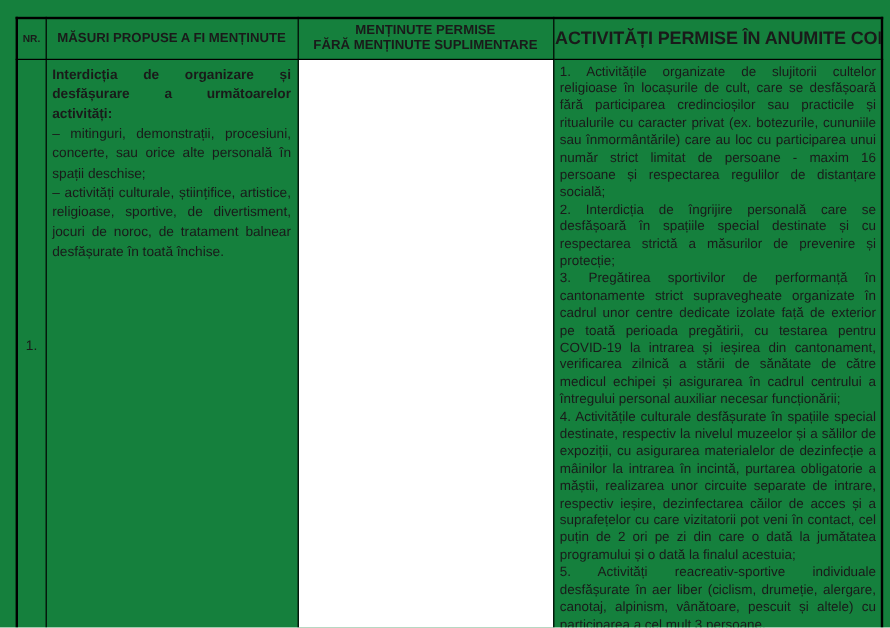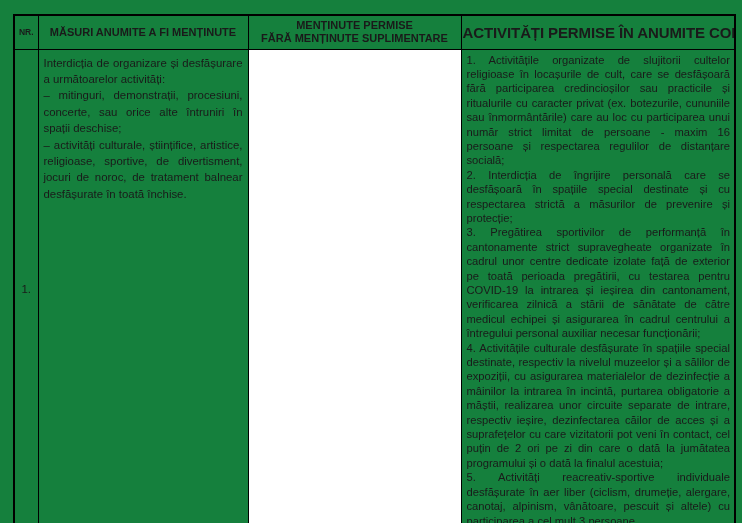--- a/index.html
+++ b/index.html
@@ -49,21 +49,21 @@
     vertical-align: middle;
     font-size: 11.5px;
     height: 466px;
   }
   td.td-measures {
     padding: 5px 5px 0 5px;
     font-size: 11.4px;
     line-height: 16.4px;
     text-align: justify;
   }
-  td.td-measures .measures-title { font-weight: normal; }
+  td.td-measures .measures-title { font-weight: bold; }
   td.td-simple { background: #ffffff; }
   td.td-cond {
     padding: 3px 4px 0 5px;
     font-size: 11.2px;
     line-height: 14.4px;
     text-align: justify;
   }
   td.td-cond p, td.td-measures p { margin: 0; }
   td.td-cond b { font-weight: normal; }
 </style>
@@ -74,34 +74,34 @@
   <table class="doc-table">
     <colgroup>
       <col style="width:24px">
       <col style="width:210px">
       <col style="width:213px">
       <col style="width:274px">
     </colgroup>
     <thead>
       <tr>
         <th class="th-nr">NR.</th>
-        <th>MĂSURI ANUMITE A FI MENȚINUTE</th>
+        <th>MĂSURI PROPUSE A FI MENȚINUTE</th>
         <th>
           <div>MENȚINUTE PERMISE</div>
           <div>FĂRĂ MENȚINUTE SUPLIMENTARE</div>
         </th>
         <th class="th-cond">ACTIVITĂȚI PERMISE ÎN ANUMITE CONDIȚII/SITUAȚII</th>
       </tr>
     </thead>
     <tbody>
       <tr>
         <td class="td-nr">1.</td>
         <td class="td-measures">
           <p class="measures-title">Interdicția de organizare și desfășurare a următoarelor activități:</p>
-          <p>– mitinguri, demonstrații, procesiuni, concerte, sau orice alte întruniri în spații deschise;</p>
+          <p>– mitinguri, demonstrații, procesiuni, concerte, sau orice alte personală în spații deschise;</p>
           <p>– activități culturale, științifice, artistice, religioase, sportive, de divertisment, jocuri de noroc, de tratament balnear desfășurate în toată închise.</p>
         </td>
         <td class="td-simple"></td>
         <td class="td-cond">
           <p><span>1.</span> <b>Activitățile organizate de slujitorii cultelor religioase în locașurile de cult,</b><span> care se desfășoară fără participarea credincioșilor sau practicile și ritualurile cu caracter privat (ex. botezurile, cununiile sau înmormântările) care au loc cu participarea unui număr strict limitat de persoane - maxim 16 persoane și respectarea regulilor de distanțare socială;</span></p>
           <p><span>2.</span> <b>Interdicția de îngrijire personală</b><span> care se desfășoară în spațiile special destinate și cu respectarea strictă a măsurilor de prevenire și protecție;</span></p>
           <p><span>3.</span> <b>Pregătirea sportivilor de performanță în cantonamente</b><span> strict supravegheate organizate în cadrul unor centre dedicate izolate față de exterior pe toată perioada pregătirii, cu testarea pentru COVID-19 la intrarea și ieșirea din cantonament, verificarea zilnică a stării de sănătate de către medicul echipei și asigurarea în cadrul centrului a întregului personal auxiliar necesar funcționării;</span></p>
           <p><span>4.</span> <b>Activitățile culturale desfășurate în spațiile special destinate</b><span>, respectiv la nivelul muzeelor și a sălilor de expoziții, cu asigurarea materialelor de dezinfecție a mâinilor la intrarea în incintă, purtarea obligatorie a măștii, realizarea unor circuite separate de intrare, respectiv ieșire, dezinfectarea căilor de acces și a suprafețelor cu care vizitatorii pot veni în contact, cel puțin de 2 ori pe zi din care o dată la jumătatea programului și o dată la finalul acestuia;</span></p>
           <p><span>5.</span> <b>Activități reacreativ-sportive individuale</b><span> desfășurate în aer liber (ciclism, drumeție, alergare, canotaj, alpinism, vânătoare, pescuit și altele) cu participarea a cel mult 3 persoane.</span></p>
         </td>

